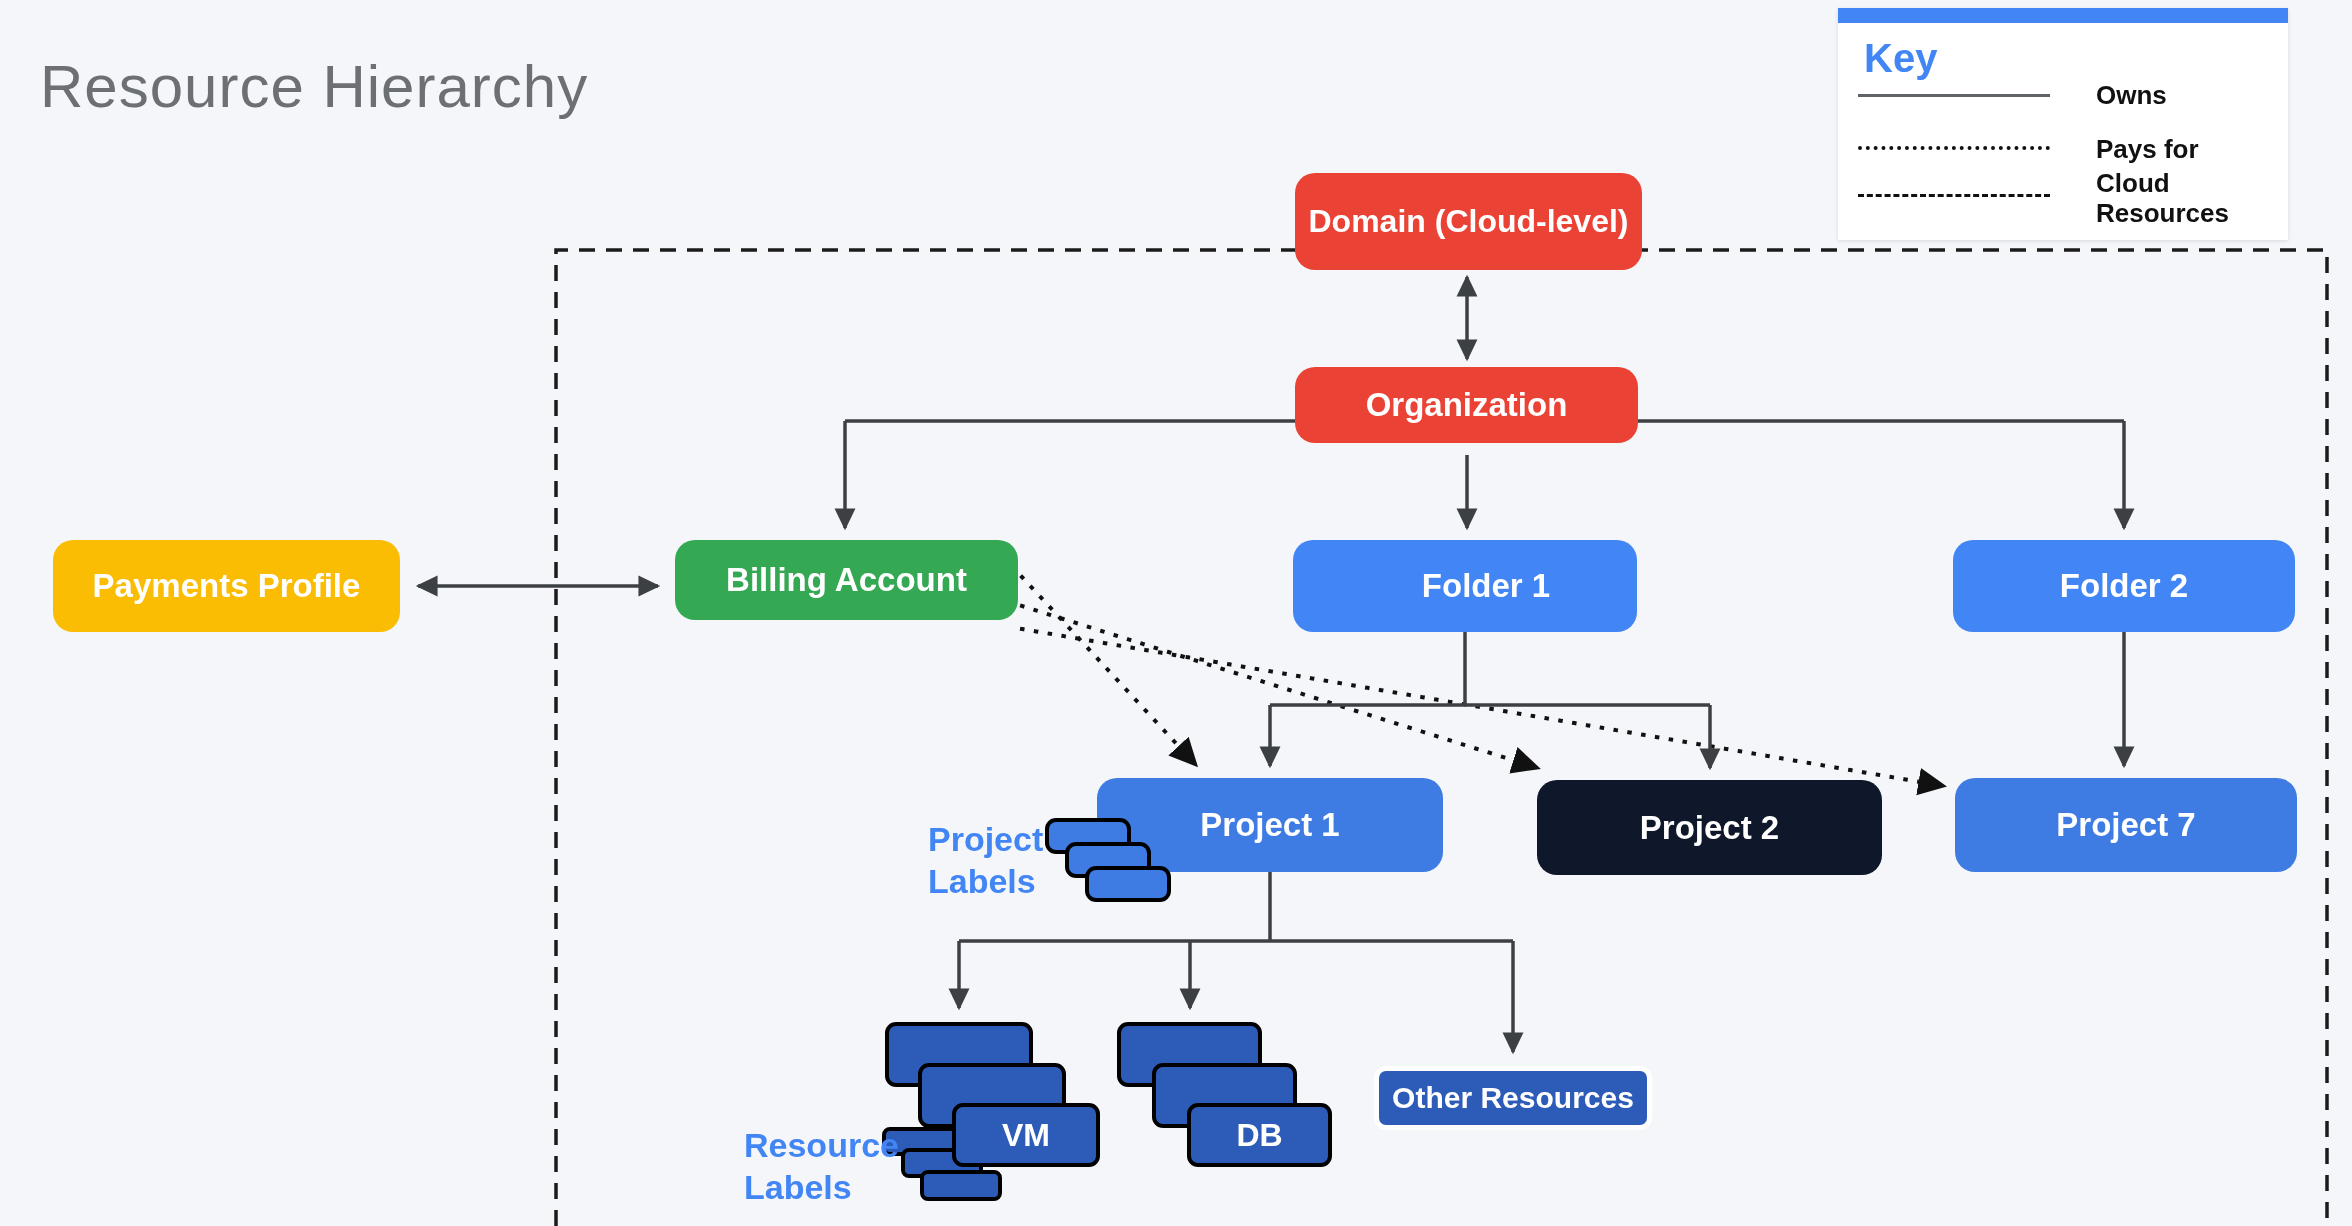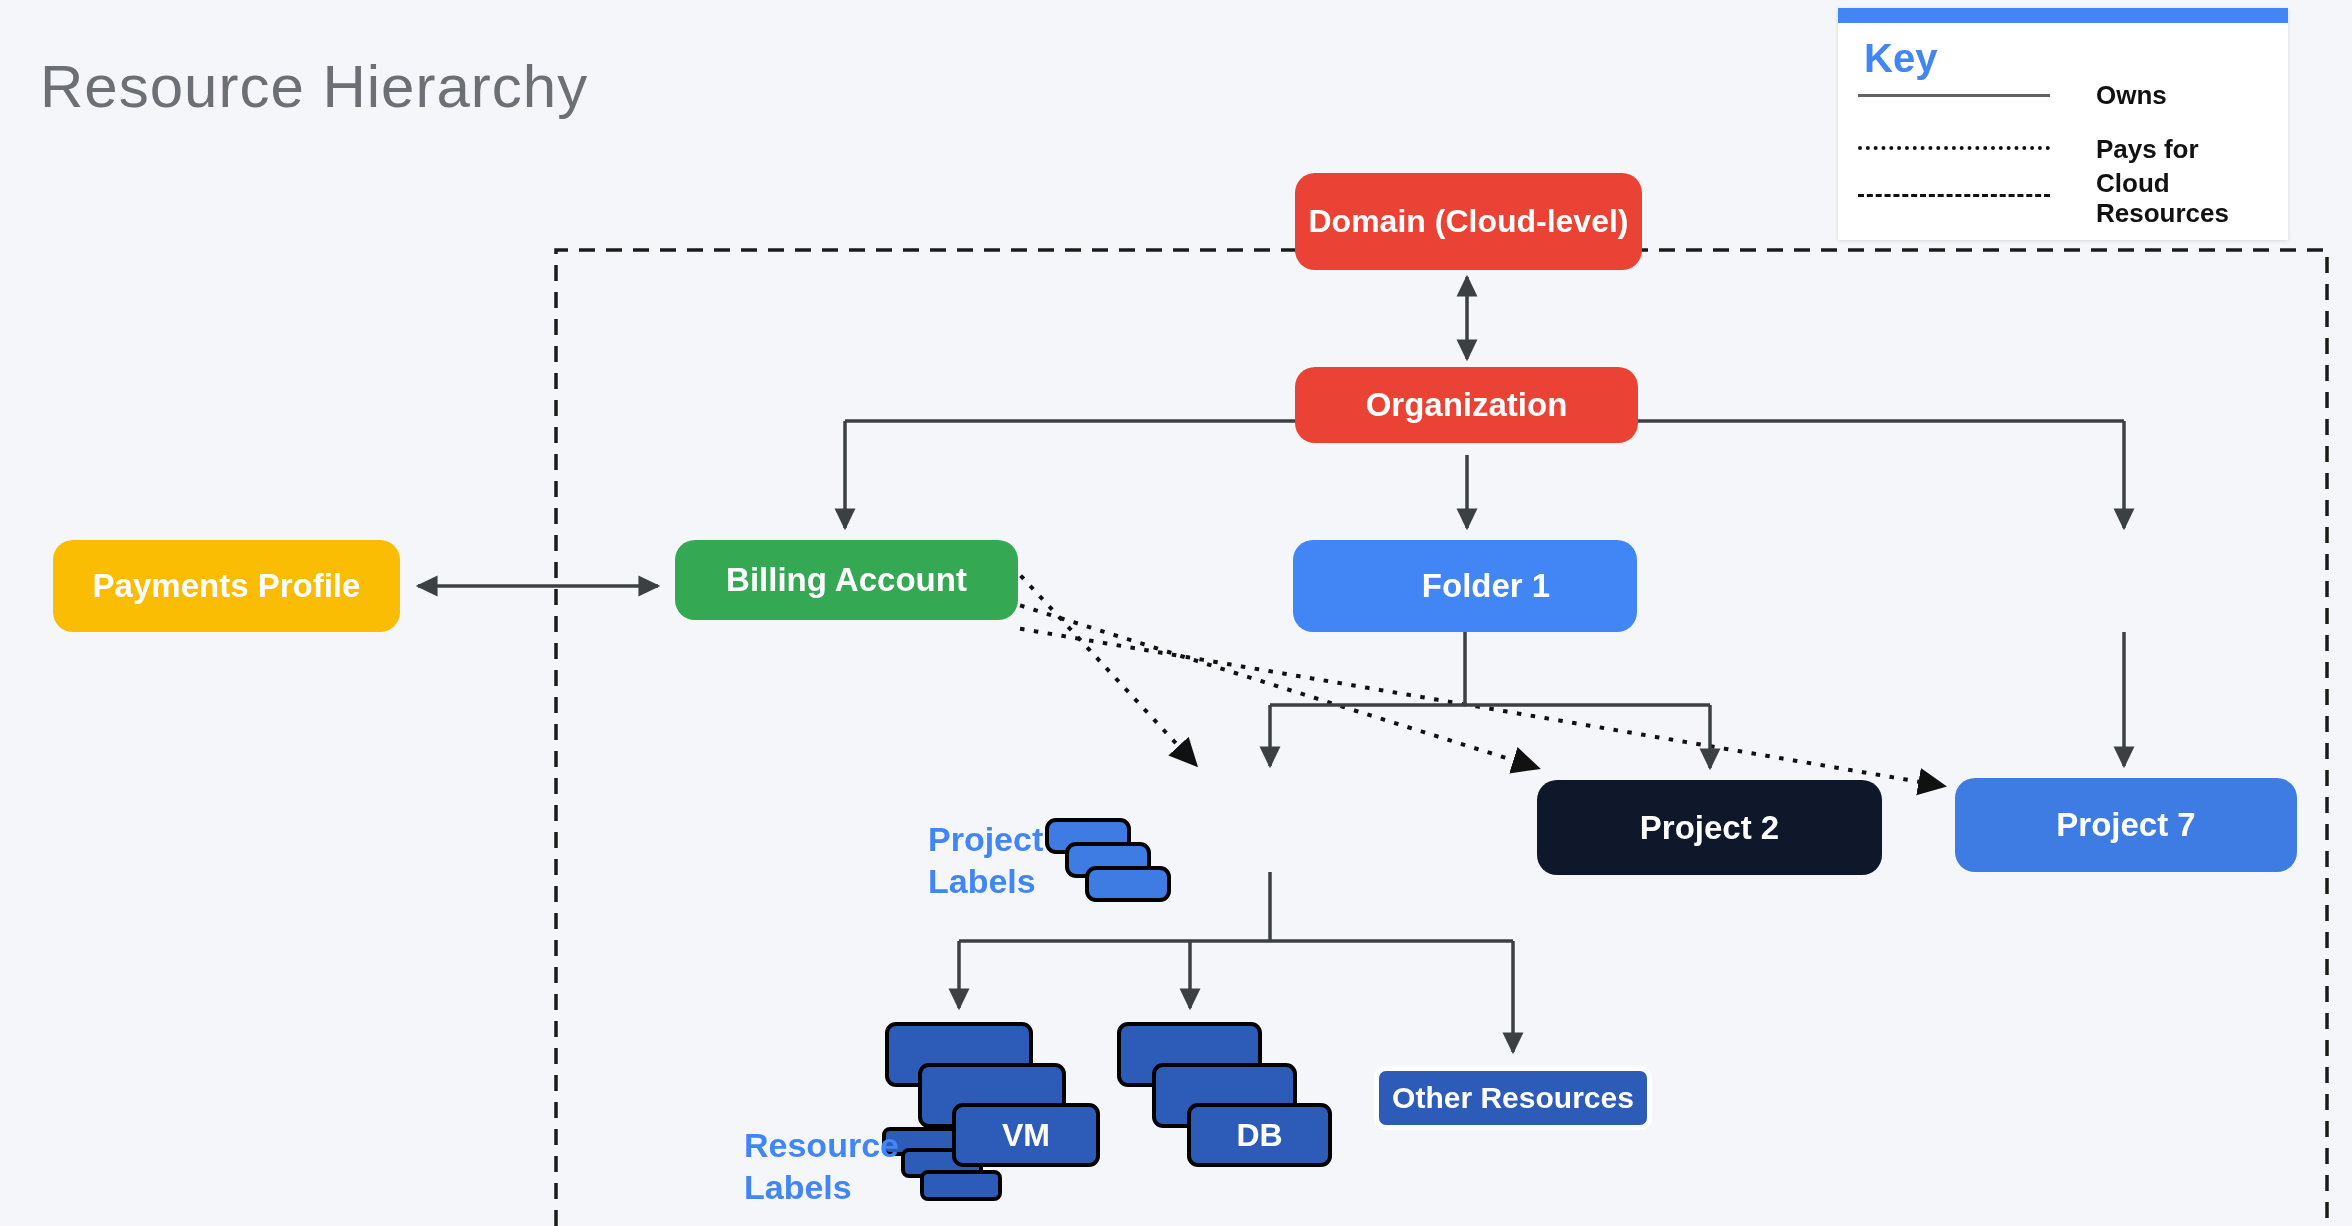--- a/index.html
+++ b/index.html
@@ -84,21 +84,23 @@
   <div class="node" style="left: 1295px; top: 173px; width: 347px; height: 97px; font-size: 32px; background: rgb(234, 67, 53);">Domain (Cloud-level)</div>
 
   <div class="node" style="left: 1295px; top: 367px; width: 343px; height: 76px; background: rgb(234, 67, 53);">Organization</div>
 
   <div class="node" style="left: 53px; top: 540px; width: 347px; height: 92px; background: rgb(251, 188, 4);">Payments Profile</div>
 
   <div class="node" style="left: 675px; top: 540px; width: 343px; height: 80px; background: rgb(52, 168, 83);">Billing Account</div>
 
   <div class="node" style="left: 1293px; top: 540px; width: 344px; height: 92px; background: rgb(66, 133, 244); padding-left: 42px;">Folder 1</div>
 
+  <div class="node" style="left: 1953px; top: 540px; width: 342px; height: 92px; background: rgb(66, 133, 244);">Folder 2</div>
 
+  <div class="node" style="left: 1097px; top: 778px; width: 346px; height: 94px; background: rgb(62, 124, 228);">Project 1</div>
 
   <div class="node" style="left: 1537px; top: 780px; width: 345px; height: 95px; background: #0f172a;">Project 2</div>
 
   <div class="node" style="left: 1955px; top: 778px; width: 342px; height: 94px; background: rgb(62, 124, 228);">Project 7</div>
 
   <div class="node small-text" style="left: 1374px; top: 1066px; width: 278px; height: 64px; background: rgb(45, 92, 184);">Other Resources</div>
 
   <div class="chip" style="left: 1045px; top: 818px; width: 86px; height: 36px; background: rgb(62, 124, 228);"></div>
   <div class="chip" style="left: 1065px; top: 842px; width: 86px; height: 36px; background: rgb(62, 124, 228);"></div>
   <div class="chip" style="left: 1085px; top: 866px; width: 86px; height: 36px; background: rgb(62, 124, 228);"></div>

